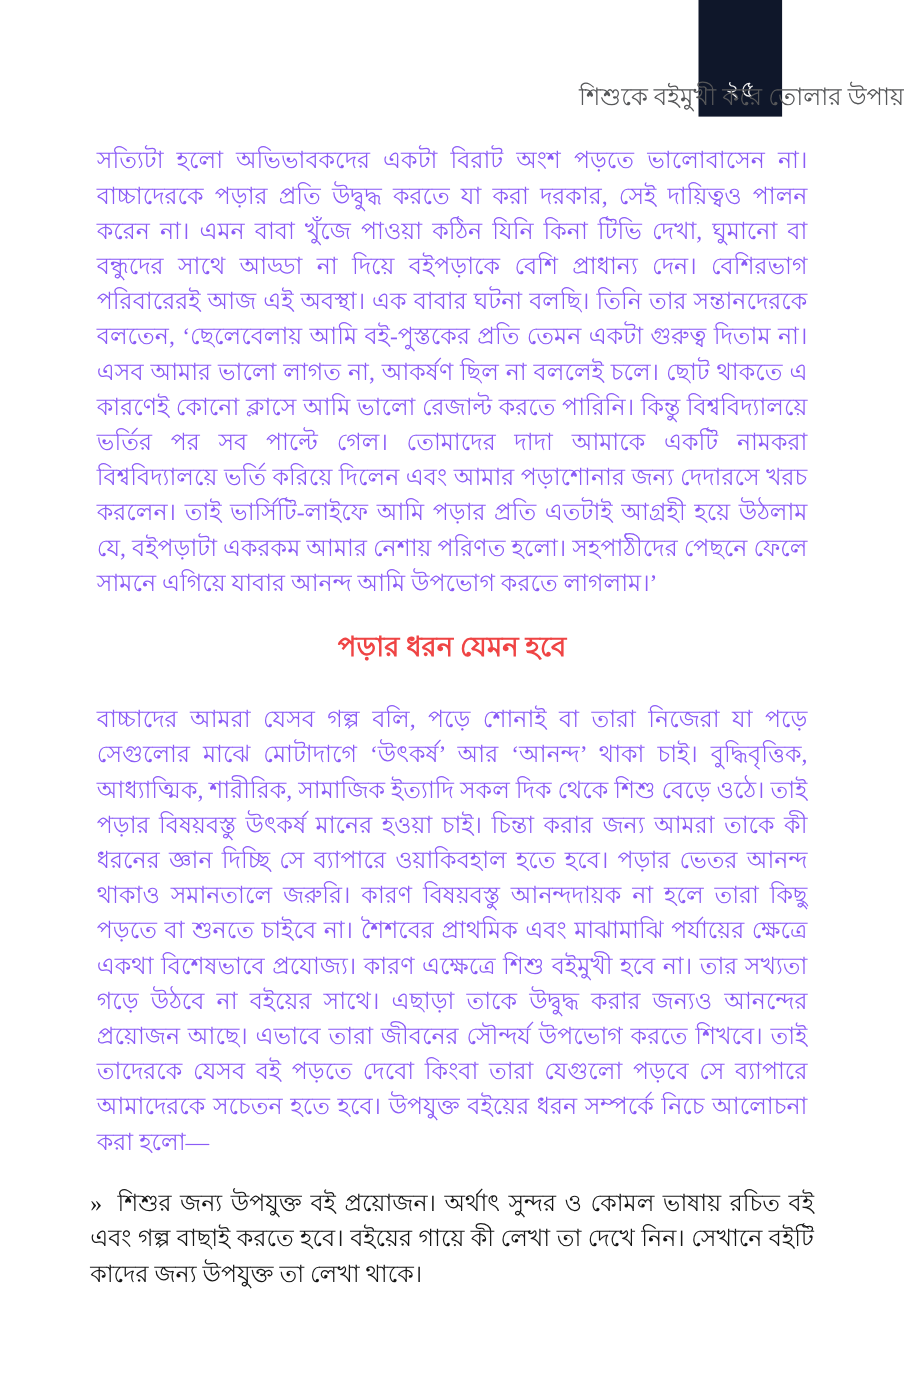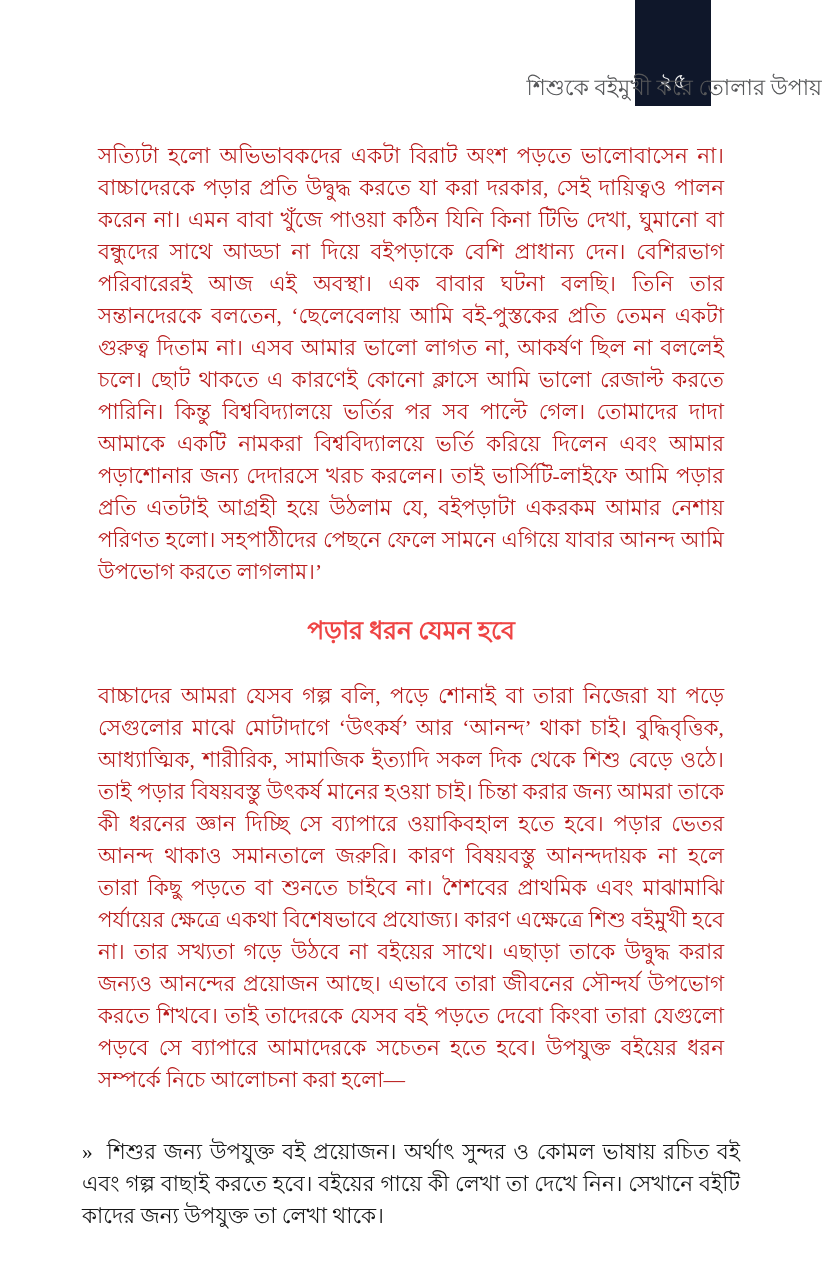--- a/index.html
+++ b/index.html
@@ -43,37 +43,37 @@
     font-size: 22px;
     line-height: 1.3;
   }
   .content {
     position: absolute;
     top: 124px;
     left: 82px;
     width: 658px;
   }
   .para {
-    margin: 16px;
+    margin: 6px;
     font-size: 21.5px;
     line-height: 32px;
-    color: #b91c1c;
+    color: #8b5cf6;
     text-align: justify;
     text-justify: inter-word;
   }
   .section-heading {
     margin: 28px 0 34px 0;
     text-align: center;
     font-size: 25px;
     font-weight: bold;
     color: #ef4444;
     line-height: 1.2;
   }
   .bullet-item {
-    margin-top: 40px;
+    margin-top: 24px;
     font-size: 21.5px;
     line-height: 32px;
     color: #161616;
     text-align: justify;
     text-justify: inter-word;
   }
   .bullet-marker {
     margin-right: 14px;
     color: #161616;
   }

